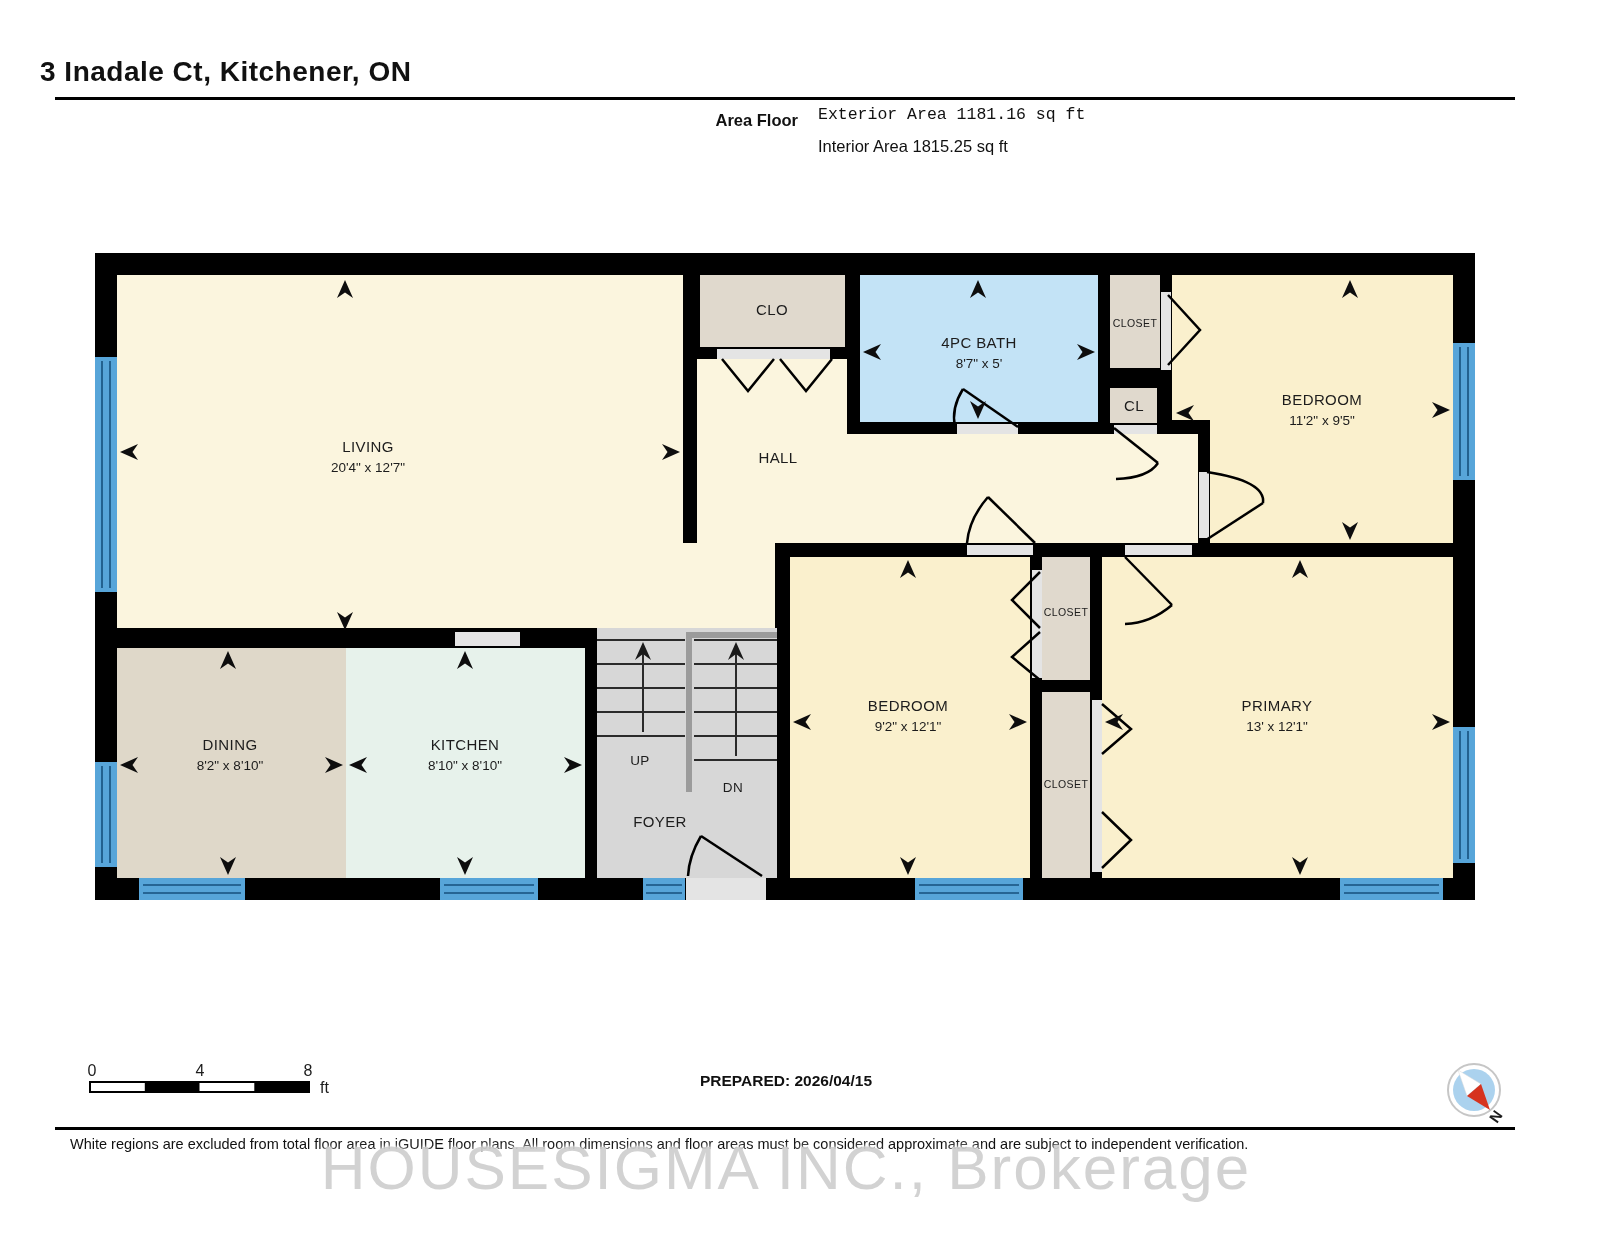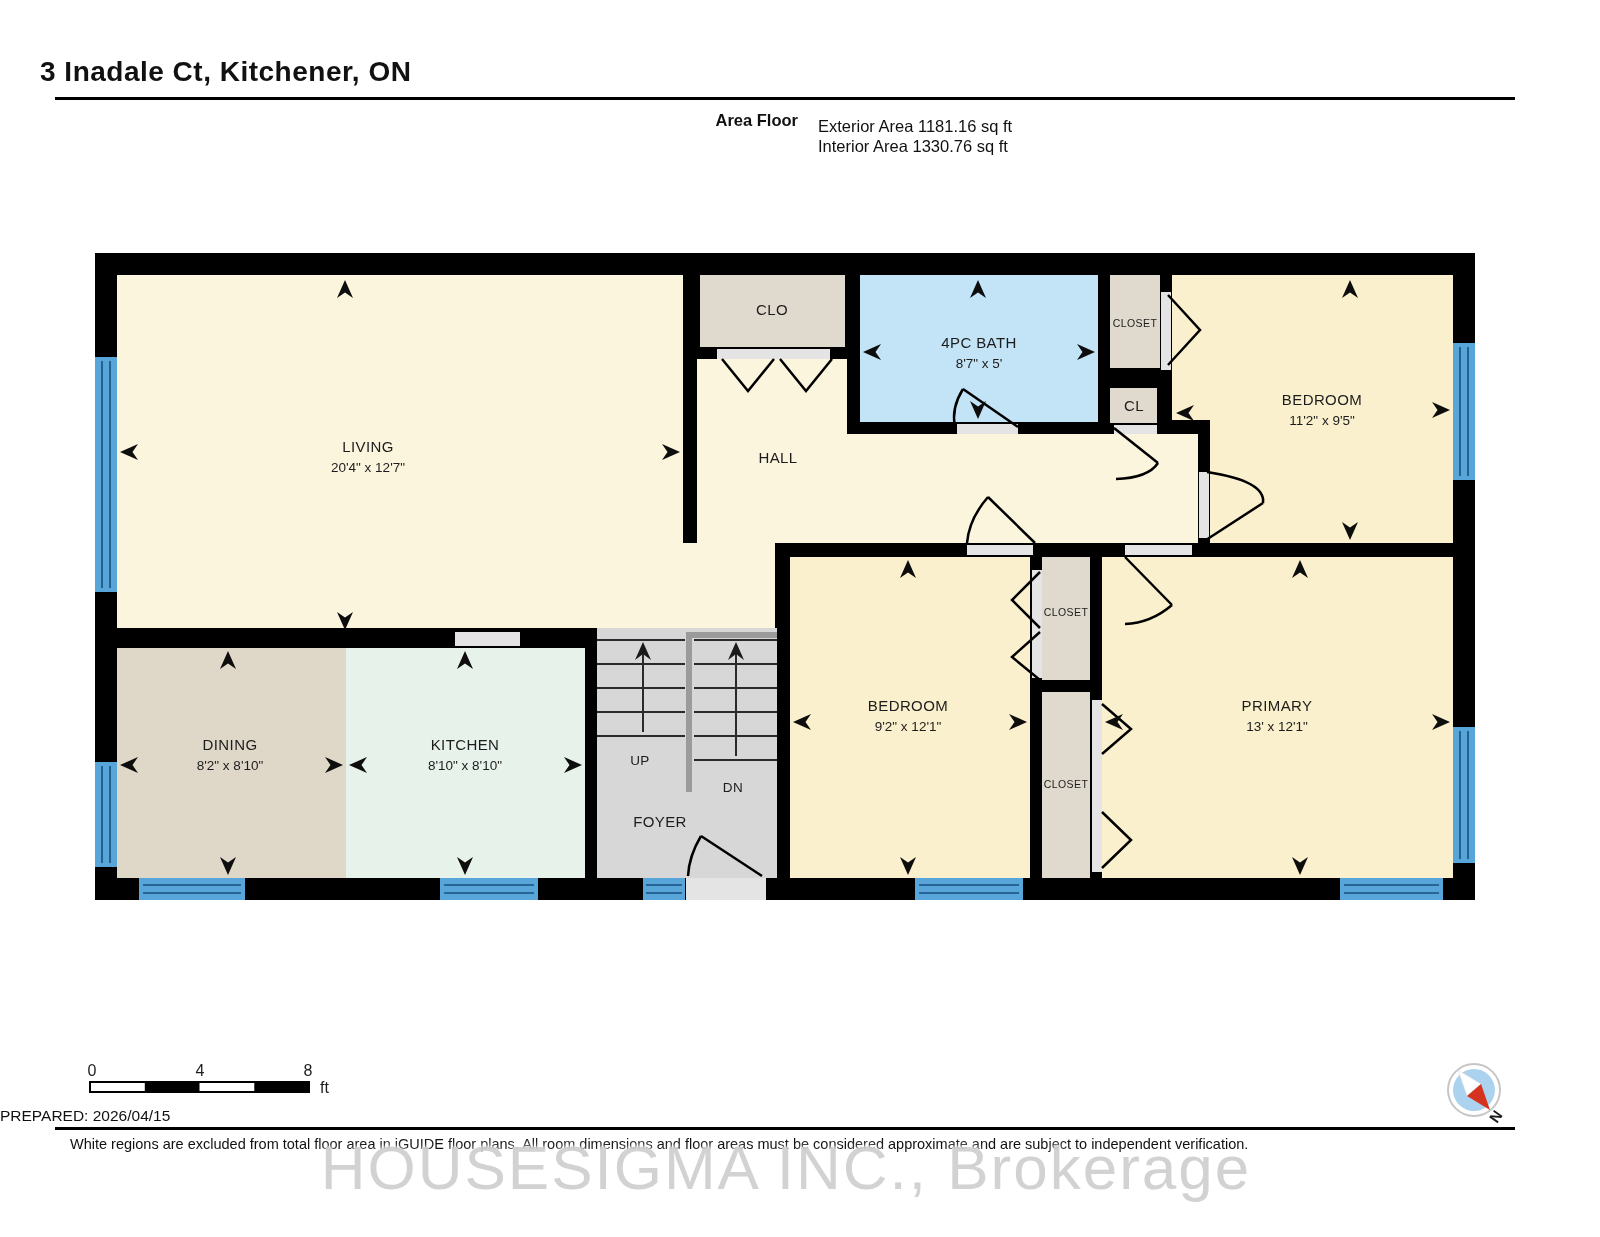--- a/index.html
+++ b/index.html
@@ -2,24 +2,24 @@
 <html><head>
 <meta charset="utf-8">
 <style>
   html,body{margin:0;padding:0;background:#fff;}
   #canvas{position:relative;width:1600px;height:1237px;background:#ffffff;overflow:hidden;
           font-family:"Liberation Sans",sans-serif;color:#111;}
   .abs{position:absolute;}
   #title{top:56px;left:0;width:1572px;font-size:28px;font-weight:bold;letter-spacing:.5px;padding-left:40px;}
   #rule-top{top:97px;left:55px;width:1460px;height:3px;background:#000;}
   #floor-label{top:111px;left:0;width:798px;text-align:right;font-size:16.5px;font-weight:bold;}
-  #ext-area{top:117px;left:818px;font-size:16.5px;}
+  #ext-area{top:105px;left:818px;font-size:16.5px;font-family:Liberation Mono, monospace;}
   #int-area{top:137px;left:818px;font-size:16.5px;}
   #plan-svg{top:0;left:0;}
-  #prepared{top:1072px;left:0;width:1572px;text-align:left;font-size:15.5px;font-weight:normal;margin-top:35px;}
+  #prepared{top:1072px;left:0;width:1572px;text-align:center;font-size:15.5px;font-weight:bold;}
   #rule-bottom{top:1127px;left:55px;width:1460px;height:3px;background:#000;}
   #disclaimer{top:1136px;left:62px;width:1480px;font-size:14.5px;margin-left:8px;}
   #watermark{top:1132px;left:0;width:1572px;text-align:center;font-size:62px;font-weight:500;
              color:#cfcfcf;letter-spacing:2px;opacity:.92;
              text-shadow:0 0 3px #fff,0 0 10px #fff;white-space:nowrap;}
   svg text{font-family:"Liberation Sans",sans-serif;fill:#1c1c1c;}
   .rname{font-size:15px;letter-spacing:.4px;}
   .rdim{font-size:13.5px;}
   .rsmall{font-size:10.5px;letter-spacing:.4px;}
   .stairtxt{font-size:13.5px;letter-spacing:.4px;}
@@ -31,21 +31,21 @@
 </style>
 </head>
 <body>
 
 <div id="canvas">
 
   <div id="title" class="abs">3 Inadale Ct, Kitchener, ON</div>
   <div id="rule-top" class="abs"></div>
   <div id="floor-label" class="abs">Area Floor</div>
   <div id="ext-area" class="abs">Exterior Area 1181.16 sq ft</div>
-  <div id="int-area" class="abs">Interior Area 1330.76 sq ft</div>
+  <div id="int-area" class="abs">Interior Area 1815.25 sq ft</div>
 
   <svg id="plan-svg" class="abs" width="1600" height="1237" viewBox="0 0 1600 1237">
     <defs>
       <path id="arr" d="M0,0 L8,18 L0,12.5 L-8,18 Z"></path>
     </defs>
 
     <rect x="95" y="253" width="1380" height="647" fill="#000"></rect>
 
     <rect x="117" y="275" width="566" height="353" fill="#FBF5DE"></rect>
     <rect x="683" y="543" width="92" height="85" fill="#FBF5DE"></rect>

